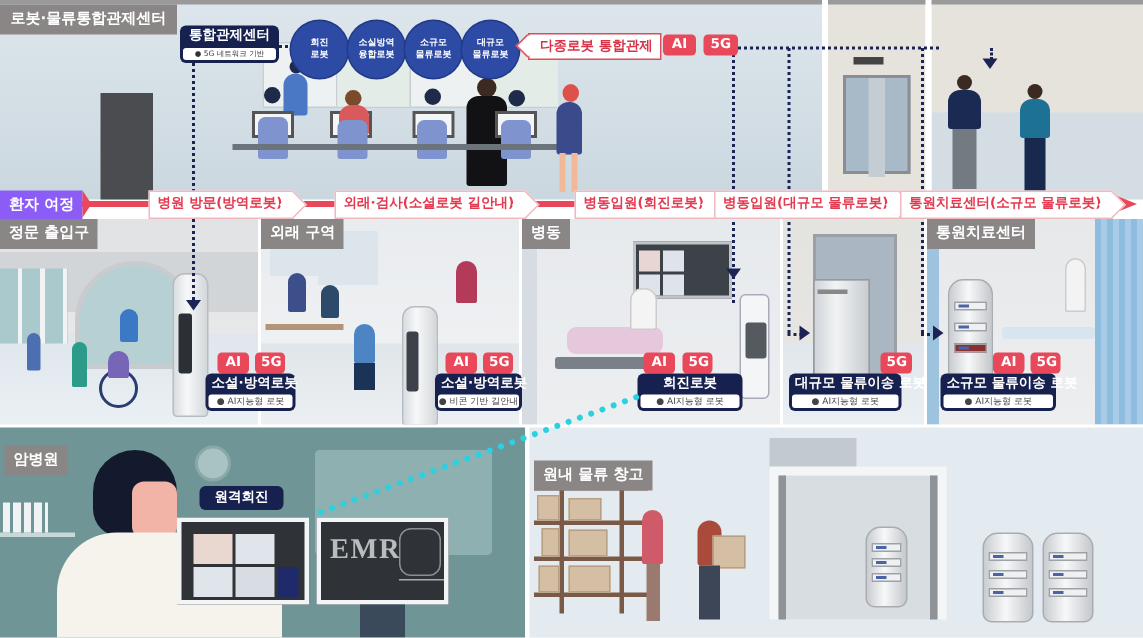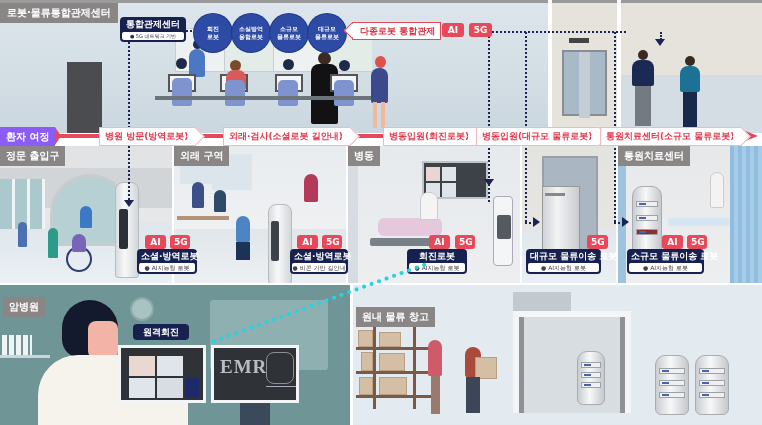--- a/index.html
+++ b/index.html
@@ -244,21 +244,21 @@
   <div class="abs" style="left:22px;top:92px;width:80px;height:8px;background:#7a8088;border-radius:2px;"></div>
   <div class="abs" style="left:30px;top:72px;width:64px;height:18px;background:#e6c8dc;border-radius:6px;"></div>
   <div class="person" style="left:72px;top:46px;width:18px;height:28px;background:#f4f4f4;border:1px solid #ccc;"></div>
   <div class="abs" style="left:145px;top:50px;width:20px;height:70px;background:#f4f5f6;border:1px solid #aab;border-radius:4px;">
     <div class="robot-screen" style="left:3px;top:18px;width:14px;height:24px;background:#555a60;"></div>
   </div>
 </div>
 <div class="zone-label" style="left:348px;top:146px;">병동</div>
 <div class="tag" style="left:429px;top:235px;width:21px;">AI</div>
 <div class="tag" style="left:455px;top:235px;width:20px;">5G</div>
-<div class="robot-name" style="left:407px;top:249px;width:60px;">
+<div class="robot-name" style="left:425px;top:249px;width:70px;">
   <div class="n">회진로봇</div>
   <div class="d">● AI지능형 로봇</div>
 </div>
 
 <div class="panel mid" id="p-lift">
   <div class="abs" style="left:20px;top:10px;width:56px;height:110px;background:#aab7c3;border:2px solid #9aa0a5;"></div>
   <div class="abs" style="left:20px;top:40px;width:38px;height:82px;background:linear-gradient(90deg,#d0d4d8,#f2f3f4 40%,#c8ccd0);border:1px solid #999;">
     <div class="abs" style="left:2px;top:6px;width:20px;height:3px;background:#888;"></div>
   </div>
 </div>

